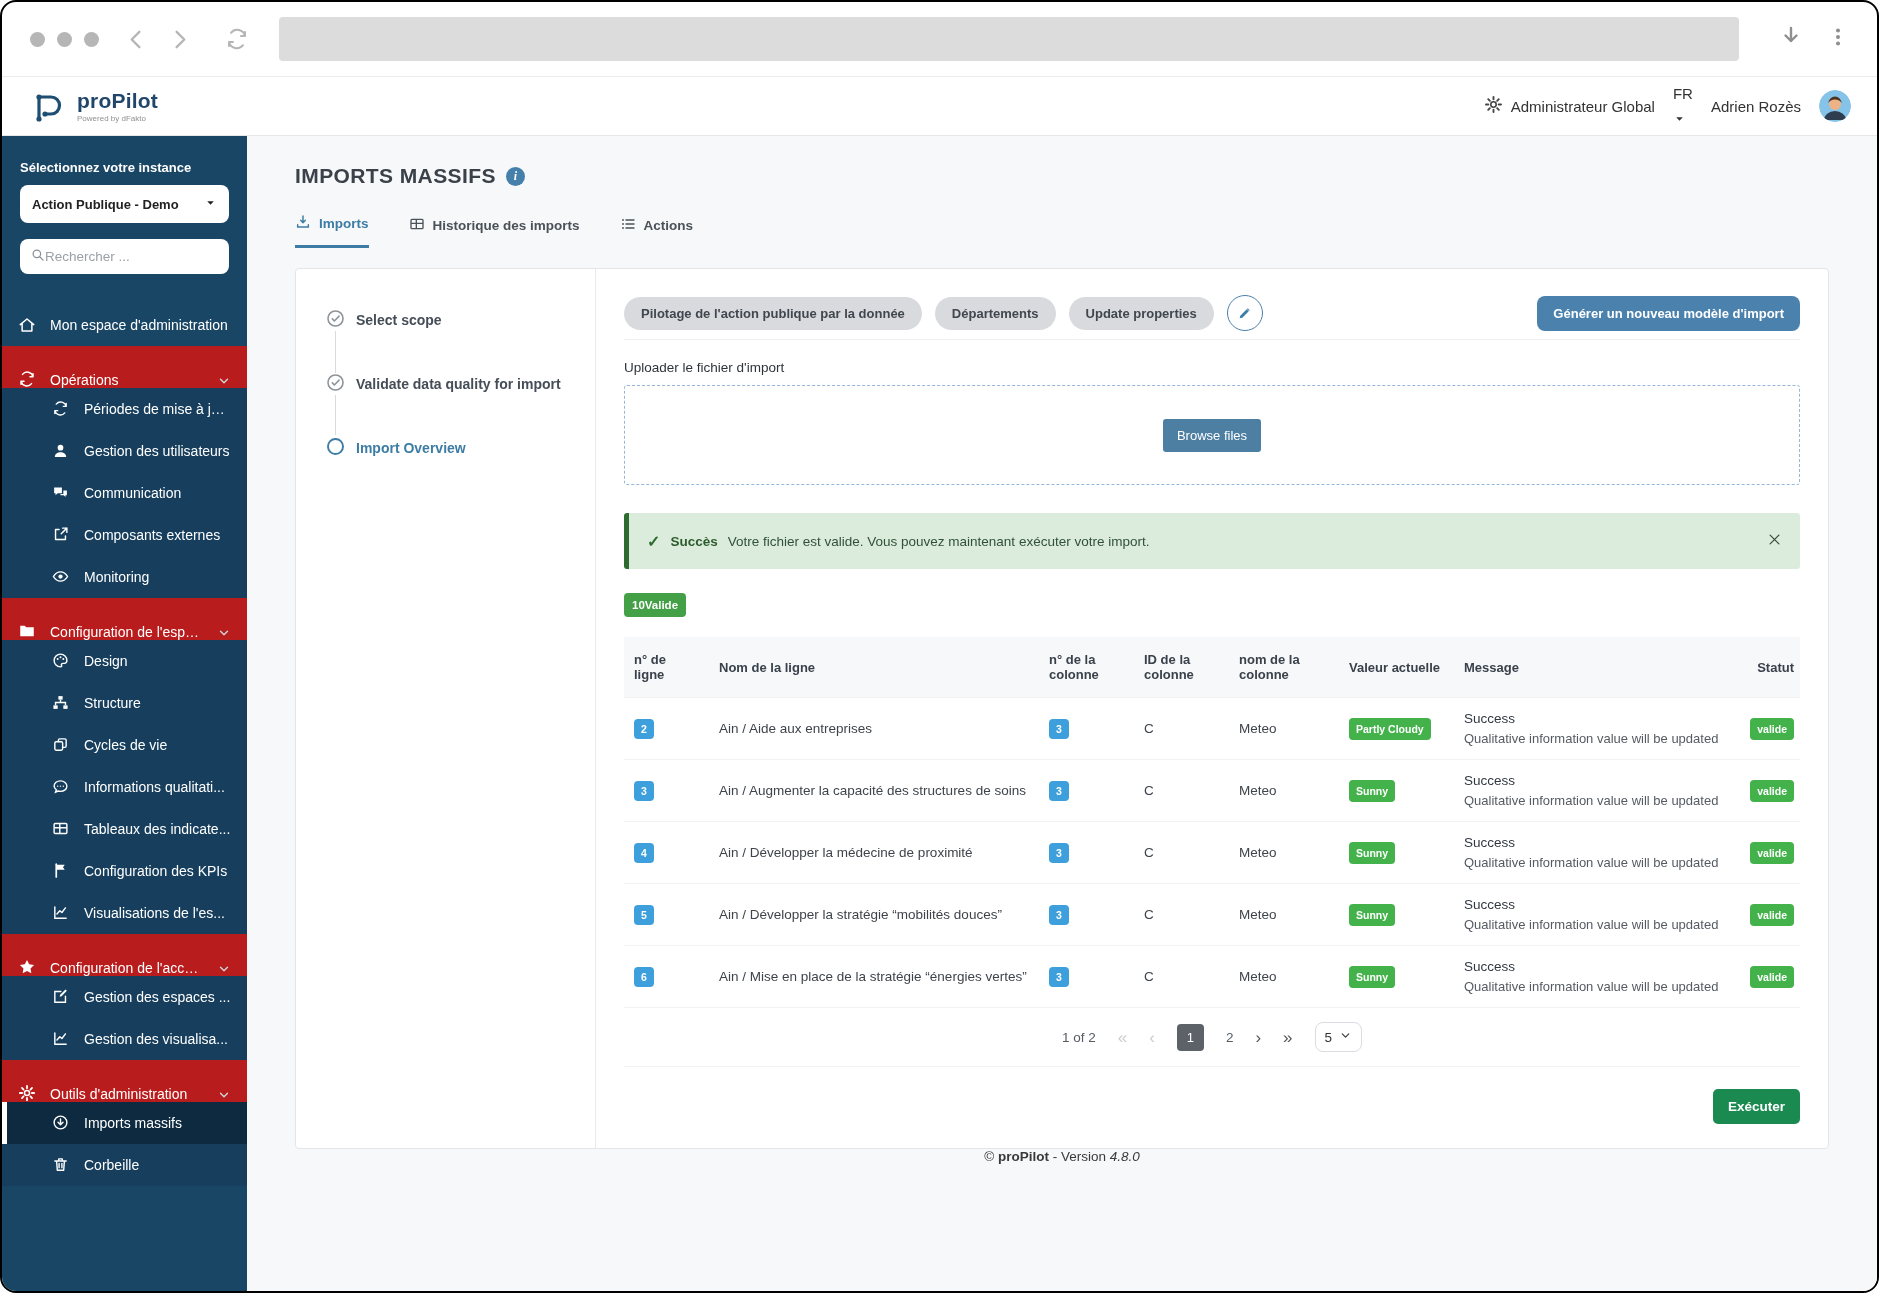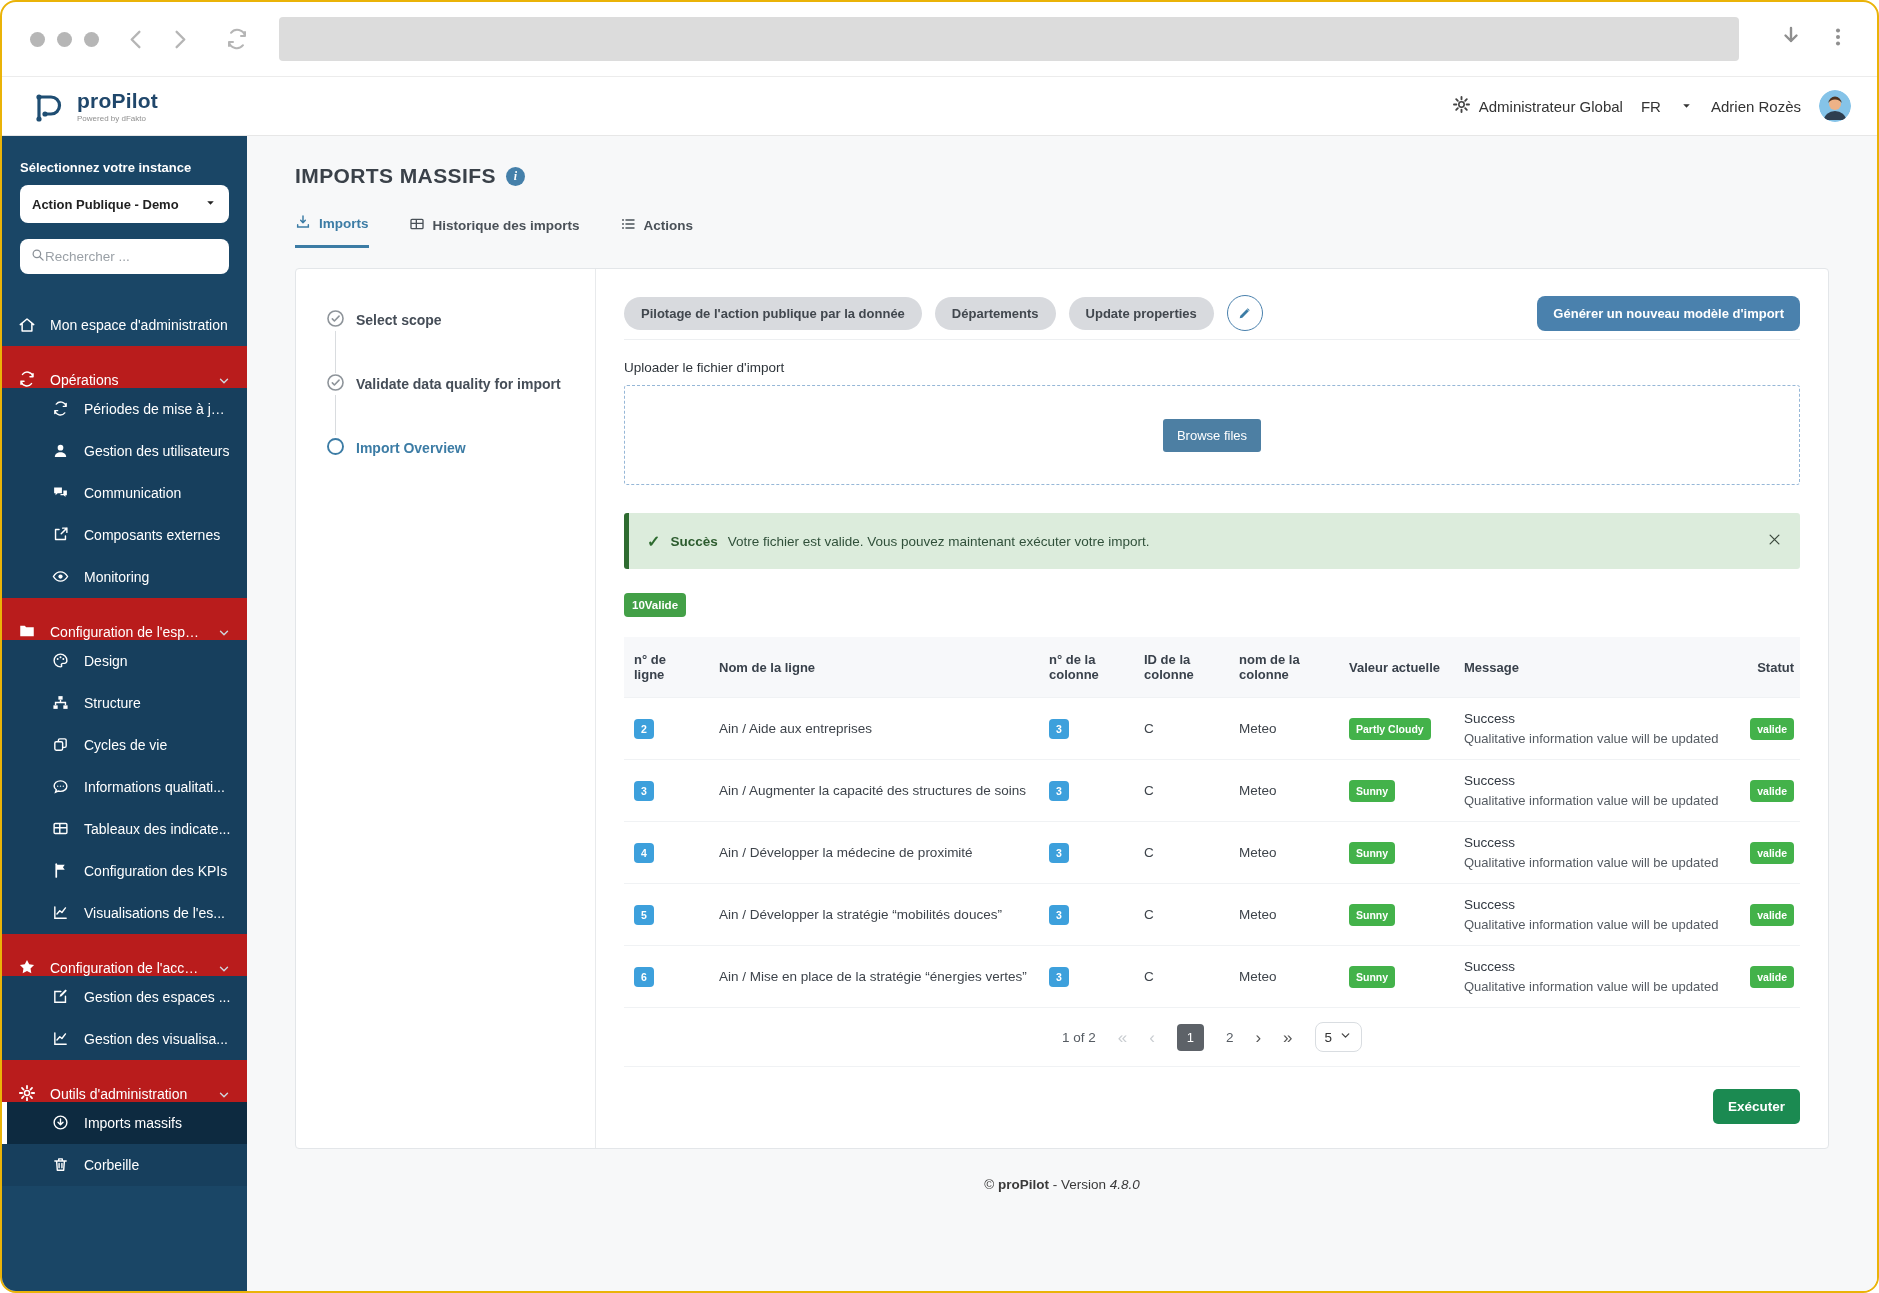--- a/index.html
+++ b/index.html
@@ -1,38 +1,38 @@
 <!DOCTYPE html>
 <html><head>
 <meta charset="utf-8">
 <style>
   * { box-sizing: border-box; margin: 0; padding: 0; }
   html,body { background:#fff; font-family:"Liberation Sans", sans-serif; }
-  .window { width:1879px; height:1293px; background:#fff; border:2px solid #eab308;
+  .window { width:1879px; height:1293px; background:#fff; border:2px solid #000000;
             border-radius:16px; overflow:hidden; position:relative; }
 
   
   .browser { height:74px; display:flex; align-items:center; padding:0 28px; }
   .dots { display:flex; gap:12px; margin-right:26px; }
   .dot { width:15px; height:15px; border-radius:50%; background:#b6b6b6; }
   .bnav { display:flex; align-items:center; gap:20px; color:#b5b5b5; margin-right:30px; }
   .bnav svg { display:block; }
   .urlbar { flex:1; height:44px; background:#dcdcdc; border:none; border-radius:4px; margin-right:40px; outline:none; }
   .bright { display:flex; align-items:center; gap:24px; color:#8f8f8f; }
 
   
   .app-header { height:60px; display:flex; align-items:center; padding:0 26px;
                 border-top:1px solid #ececec; border-bottom:1px solid #e7e7e7; background:#fff; }
   .logo-wrap { display:flex; align-items:center; gap:9px; }
   .brand-col { display:flex; flex-direction:column; }
   .brand { font-size:21px; font-weight:bold; color:#20476b; letter-spacing:.2px; }
   .brand-sub { font-size:8px; color:#8f8f8f; margin-top:1px; }
   .header-right { margin-left:auto; display:flex; align-items:center; gap:18px; font-size:15px; color:#333; }
   .role { display:flex; align-items:center; gap:8px; font-weight:500; cursor:pointer; }
-  .lang { display:flex; align-items:flex-start; gap:19px; cursor:pointer; }
+  .lang { display:flex; align-items:flex-start; gap:9px; cursor:pointer;flex-direction:column; }
   .user-name { cursor:pointer; }
   .avatar { width:32px; height:32px; border-radius:50%; overflow:hidden; cursor:pointer; }
 
   
   .body-row { display:flex; height:1157px; }
   .sidebar { width:245px; flex-shrink:0; background:#1a4666; color:#fff; overflow:hidden; }
   .content { flex:1; background:#f7f8f9; overflow:hidden; display:flex; flex-direction:column; }
 
   
   .inst-label { font-size:13px; font-weight:bold; margin:24px 18px 10px; }
@@ -112,21 +112,21 @@
   .pg-arrow.disabled { color:#c9cdd1; cursor:default; }
   .pg-current { width:27px; height:27px; background:#5d6268; color:#fff; border-radius:4px;
                 display:flex; align-items:center; justify-content:center; font-size:13px; cursor:pointer; }
   .pg-num { cursor:pointer; }
   .size-select { border:1px solid #d9dde1; border-radius:8px; padding:6px 9px; display:flex;
                  align-items:center; gap:7px; background:#fff; color:#333; cursor:pointer; }
   .execute-row { display:flex; justify-content:flex-end; padding-top:22px; }
   .execute-btn { background:#1b8a51; color:#fff; border:none; border-radius:5px; padding:10px 15px;
                  font-size:13.5px; font-weight:bold; cursor:pointer; }
 
-  .footer { text-align:center; margin-top:28px; font-size:13.5px; color:#3a3a3a; }
+  .footer { text-align:center; font-size:13.5px; color:#3a3a3a; }
   .footer .fb { font-weight:bold; }
   .footer .fv { font-style:italic; }
   .hidden-defs { position:absolute; width:0; height:0; overflow:hidden; }
 </style>
 </head>
 <body>
 
 <svg class="hidden-defs" xmlns="http://www.w3.org/2000/svg">
   <defs>
     <g id="ic-home">

